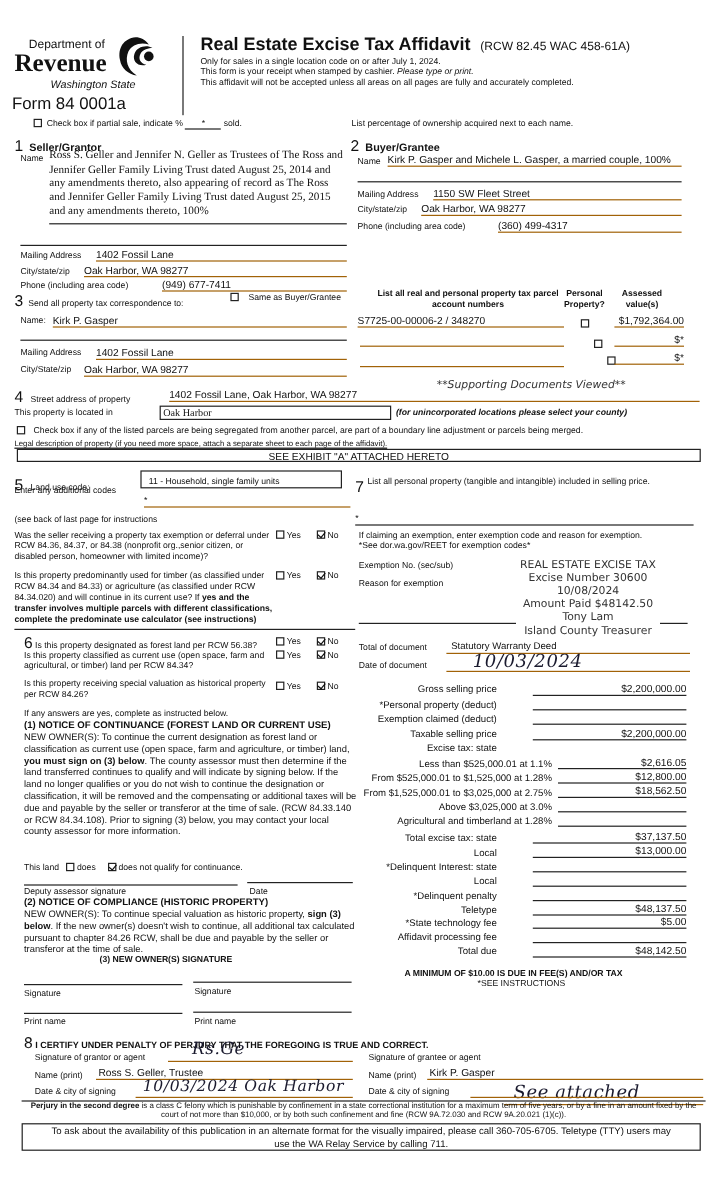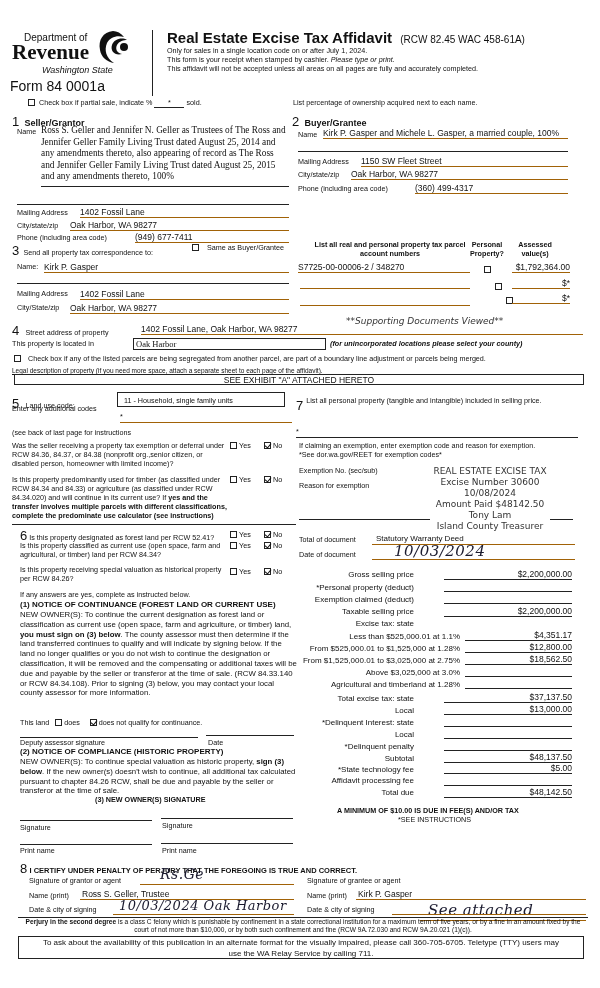--- a/index.html
+++ b/index.html
@@ -120,21 +120,21 @@
 <div class="field val" style="left:512px;top:262px;width:58px;text-align:right;">$1,792,364.00</div>
 
 <div class="field val" style="left:300px;top:278px;width:170px;"></div>
 <span class="cb abs" style="left:484px;top:282px;"></span>
 <div class="field val" style="left:512px;top:278px;width:58px;text-align:right;">$*</div>
 
 <div class="field val" style="left:300px;top:295px;width:170px;"></div>
 <span class="cb abs" style="left:484px;top:296px;"></span>
 <div class="field val" style="left:512px;top:293px;width:58px;text-align:right;">$*</div>
 
-<div class="abs i" style="left:346px;top:316px;font-family:'DejaVu Sans',sans-serif;font-size:9px;color:#333;">**Supporting Documents Viewed**</div>
+<div class="abs i" style="left:364px;top:316px;font-family:'DejaVu Sans',sans-serif;font-size:9px;color:#333;">**Supporting Documents Viewed**</div>
 
 
 <div class="abs" style="left:12px;top:321px;white-space:nowrap;">
   <span class="num" style="font-size:13px;">4</span>
   <span class="t7" style="margin-left:4px;">Street address of property</span>
 </div>
 <div class="field val" style="left:141px;top:324px;width:442px;">1402 Fossil Lane, Oak Harbor, WA 98277</div>
 <div class="abs t7" style="left:12px;top:339px;">This property is located in</div>
 <div class="abs serif" style="left:133px;top:338px;width:193px;height:12px;border:1px solid #222;font-size:8.5px;padding-left:2px;line-height:11px;">Oak Harbor</div>
 <div class="abs b i t7" style="left:330px;top:339px;">(for unincorporated locations please select your county)</div>
@@ -164,21 +164,21 @@
   <span>Is this property predominantly used for timber (as classified under RCW 84.34 and 84.33) or agriculture (as classified under RCW 84.34.020) and will continue in its current use? If</span>
   <span class="b" style="text-decoration:none;">yes and the transfer involves multiple parcels with different classifications, complete the predominate use calculator (see instructions)</span>
 </div>
 <div class="abs t7" style="left:230px;top:475px;"><span class="cb"></span><span>Yes</span></div>
 <div class="abs t7" style="left:264px;top:475px;"><span class="cb checked"></span><span>No</span></div>
 <div class="rule" style="left:12px;top:524px;width:284px;"></div>
 
 
 <div class="abs t7" style="left:20px;top:526px;width:210px;white-space:nowrap;">
   <span class="num" style="font-size:13px;">6</span>
-  <span>Is this property designated as forest land per RCW 52.41?</span>
+  <span>Is this property designated as forest land per RCW 56.38?</span>
 </div>
 <div class="abs t7" style="left:230px;top:530px;"><span class="cb"></span><span>Yes</span></div>
 <div class="abs t7" style="left:264px;top:530px;"><span class="cb checked"></span><span>No</span></div>
 
 <div class="abs t7" style="left:20px;top:541px;width:208px;">Is this property classified as current use (open space, farm and agricultural, or timber) land per RCW 84.34?</div>
 <div class="abs t7" style="left:230px;top:541px;"><span class="cb"></span><span>Yes</span></div>
 <div class="abs t7" style="left:264px;top:541px;"><span class="cb checked"></span><span>No</span></div>
 
 <div class="abs t7" style="left:20px;top:565px;width:208px;">Is this property receiving special valuation as historical property per RCW 84.26?</div>
 <div class="abs t7" style="left:230px;top:567px;"><span class="cb"></span><span>Yes</span></div>
@@ -199,21 +199,21 @@
 <div class="rule" style="left:20px;top:737px;width:178px;"></div>
 <div class="rule" style="left:206px;top:735px;width:88px;"></div>
 <div class="abs t7" style="left:20px;top:738px;">Deputy assessor signature</div>
 <div class="abs t7" style="left:208px;top:738px;">Date</div>
 
 <div class="abs b" style="left:20px;top:747px;font-size:8px;">(2) NOTICE OF COMPLIANCE (HISTORIC PROPERTY)</div>
 <div class="abs" style="left:20px;top:757px;width:278px;font-size:7.8px;line-height:9.8px;">
   <span>NEW OWNER(S):  To continue special valuation as historic property,</span>
   <span class="b">sign (3) below</span><span>.  If the new owner(s) doesn't wish to continue, all additional tax calculated pursuant to chapter 84.26 RCW, shall be due and payable by the seller or transferor at the time of sale.</span>
 </div>
-<div class="abs b t7" style="left:95px;top:795px;">(3) NEW OWNER(S) SIGNATURE</div>
+<div class="abs b t7" style="left:83px;top:795px;">(3) NEW OWNER(S) SIGNATURE</div>
 
 <div class="rule" style="left:20px;top:820px;width:132px;"></div>
 <div class="rule" style="left:161px;top:818px;width:132px;"></div>
 <div class="abs t7" style="left:20px;top:823px;">Signature</div>
 <div class="abs t7" style="left:162px;top:821px;">Signature</div>
 <div class="rule" style="left:20px;top:844px;width:132px;"></div>
 <div class="rule" style="left:161px;top:843px;width:132px;"></div>
 <div class="abs t7" style="left:20px;top:846px;">Print name</div>
 <div class="abs t7" style="left:162px;top:846px;">Print name</div>
 
@@ -252,41 +252,41 @@
   <div class="rline ul val" style="left:144px;top:3px;width:128px;text-align:right;height:11px;">$2,200,000.00</div>
   <div class="rlab" style="top:17px;">*Personal property (deduct)</div>
   <div class="rline ul val" style="left:144px;top:15px;width:128px;text-align:right;height:11px;"></div>
   <div class="rlab" style="top:29px;">Exemption claimed (deduct)</div>
   <div class="rline ul val" style="left:144px;top:27px;width:128px;text-align:right;height:11px;"></div>
   <div class="rlab" style="top:41px;">Taxable selling price</div>
   <div class="rline ul val" style="left:144px;top:40px;width:128px;text-align:right;height:11px;">$2,200,000.00</div>
   <div class="rlab" style="top:53px;">Excise tax:  state</div>
 
   <div class="abs" style="right:140px;top:66px;font-size:8px;white-space:nowrap;text-align:right;">Less than $525,000.01 at 1.1%</div>
-  <div class="rline ul val" style="left:165px;top:64px;width:107px;text-align:right;height:11px;">$4,351.17</div>
+  <div class="rline ul val" style="left:165px;top:64px;width:107px;text-align:right;height:11px;">$2,616.05</div>
   <div class="abs" style="right:140px;top:78px;font-size:8px;white-space:nowrap;text-align:right;">From $525,000.01 to $1,525,000 at 1.28%</div>
   <div class="rline ul val" style="left:165px;top:76px;width:107px;text-align:right;height:11px;">$12,800.00</div>
   <div class="abs" style="right:140px;top:90px;font-size:8px;white-space:nowrap;text-align:right;">From $1,525,000.01 to $3,025,000 at 2.75%</div>
   <div class="rline ul val" style="left:165px;top:88px;width:107px;text-align:right;height:11px;">$18,562.50</div>
   <div class="abs" style="right:140px;top:102px;font-size:8px;white-space:nowrap;text-align:right;">Above $3,025,000 at 3.0%</div>
   <div class="rline ul val" style="left:165px;top:100px;width:107px;text-align:right;height:11px;"></div>
   <div class="abs" style="right:140px;top:114px;font-size:8px;white-space:nowrap;text-align:right;">Agricultural and timberland at 1.28%</div>
   <div class="rline ul val" style="left:165px;top:112px;width:107px;text-align:right;height:11px;"></div>
 
   <div class="rlab" style="top:128px;">Total excise tax: state</div>
   <div class="rline ul val" style="left:144px;top:126px;width:128px;text-align:right;height:11px;">$37,137.50</div>
   <div class="rlab" style="top:140px;">Local</div>
   <div class="rline ul val" style="left:144px;top:138px;width:128px;text-align:right;height:11px;">$13,000.00</div>
   <div class="rlab" style="top:152px;">*Delinquent Interest:  state</div>
   <div class="rline ul val" style="left:144px;top:150px;width:128px;text-align:right;height:11px;"></div>
   <div class="rlab" style="top:164px;">Local</div>
   <div class="rline ul val" style="left:144px;top:162px;width:128px;text-align:right;height:11px;"></div>
   <div class="rlab" style="top:176px;">*Delinquent penalty</div>
   <div class="rline ul val" style="left:144px;top:174px;width:128px;text-align:right;height:11px;"></div>
-  <div class="rlab" style="top:188px;">Subtotal</div>
+  <div class="rlab" style="top:188px;">Teletype</div>
   <div class="rline ul val" style="left:144px;top:186px;width:128px;text-align:right;height:11px;">$48,137.50</div>
   <div class="rlab" style="top:199px;">*State technology fee</div>
   <div class="rline ul val" style="left:144px;top:197px;width:128px;text-align:right;height:11px;">$5.00</div>
   <div class="rlab" style="top:210px;">Affidavit processing fee</div>
   <div class="rline ul val" style="left:144px;top:209px;width:128px;text-align:right;height:11px;"></div>
   <div class="rlab" style="top:222px;">Total due</div>
   <div class="rline ul val" style="left:144px;top:221px;width:128px;text-align:right;height:11px;">$48,142.50</div>
 </div>
 <div class="abs b t7" style="left:337px;top:806px;">A MINIMUM OF $10.00 IS DUE IN FEE(S) AND/OR TAX</div>
 <div class="abs t7" style="left:398px;top:815px;">*SEE INSTRUCTIONS</div>

